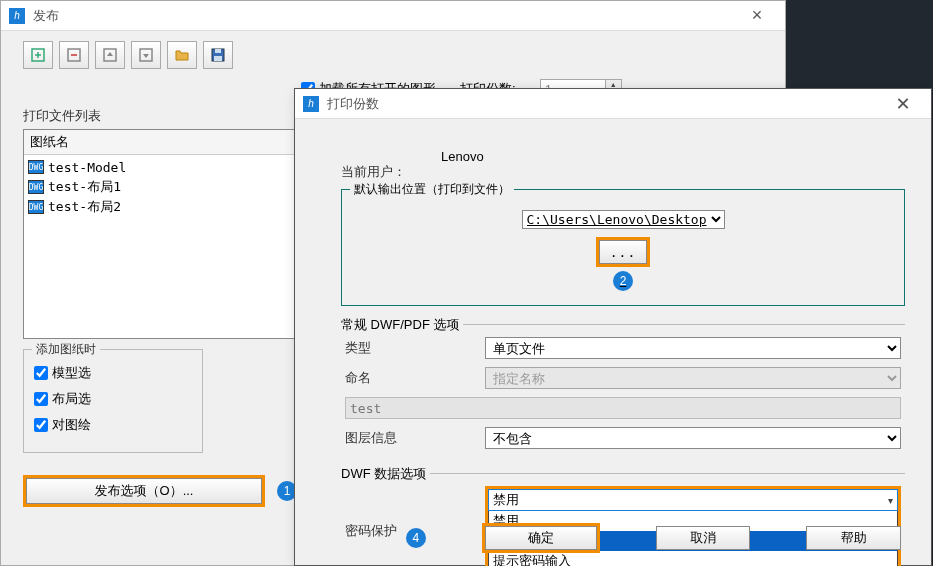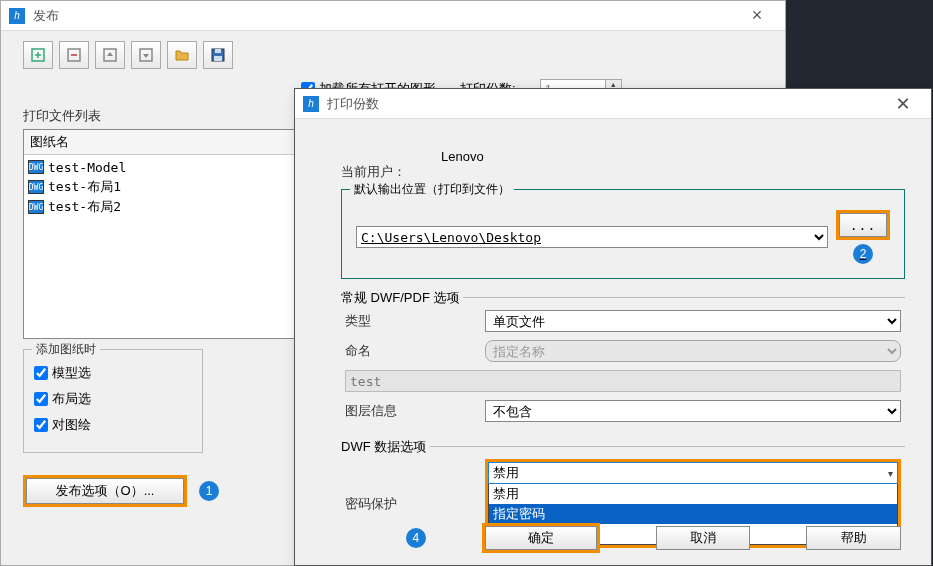--- a/index.html
+++ b/index.html
@@ -39,41 +39,41 @@
   .lower-row { display:flex; padding: 8px 22px; gap: 20px; }
   .group { border:1px solid #bbb; padding: 14px 10px 10px; position:relative; }
   .group .legend { position:absolute; top:-9px; left:8px; background:#f0f0f0; padding:0 4px; color:#333; font-size:12px;}
   .publish-to { width: 170px; }
   .publish-to select { width: 138px; height:22px; margin-top: 16px; border: 1px solid #888;}
   .add-sheet { width: 180px; }
   .add-sheet .chk { margin-bottom: 8px; }
 
   .publish-opts-btn-wrap { padding: 14px 22px; display:flex; align-items:center; gap: 12px; }
   .highlight-orange { border: 3px solid #f28c00; }
-  .pub-opt-btn { width: 158px; height: 26px; background: linear-gradient(#fff,#e6e6e6); border:1px solid #888; }
+  .pub-opt-btn { width: 236px; height: 26px; background: linear-gradient(#fff,#e6e6e6); border:1px solid #888; }
 
   .badge { width:20px; height:20px; border-radius:50%; background:#1b7ed6; color:#fff; display:inline-flex; align-items:center; justify-content:center; font-size:12px; }
 
   
   .dlg { position:absolute; left: 294px; top: 88px; width: 638px; height: 478px; background:#f0f0f0; border:1px solid #555; box-shadow: 4px 4px 12px rgba(0,0,0,.25); }
   .dlg-body { padding: 12px 26px; }
   .form-row { display:flex; align-items:center; margin-bottom: 8px; }
   .form-row .lbl { width: 140px; color:#333; }
   .form-row .val { flex:1; }
   .out-group { border:1px solid #0f766e; padding: 20px 14px 14px; position:relative; margin-bottom: 18px; margin-left: 20px; text-decoration: underline;}
   .out-group .legend { position:absolute; top:-9px; left:8px; background:#f0f0f0; padding:0 4px; font-size:12px;}
-  .out-row { display:flex; gap:8px; align-items:center; }
+  .out-row { display:flex; gap:8px; align-items:center;flex-direction:column; }
   .out-row select.path-sel { flex:1; height:22px; font-family: "SimSun", monospace; border: 1px solid #888; background: #fff;}
   .browse-wrap { display:flex; flex-direction:column; align-items:center; gap:4px;}
   .browse-btn { width: 48px; height:24px; border:1px solid #888; background:linear-gradient(#fff,#e6e6e6); font-family: monospace; letter-spacing:1px;}
 
   .opt-group { border:none; border-top: 1px solid #bbb; padding: 12px 4px 2px; position:relative; margin-bottom: 6px; margin-left: 20px;}
   .opt-group .legend { position:absolute; top:-9px; left:0; background:#f0f0f0; padding-right:4px; font-size:13px;}
   .sel { width: 100%; height:22px; border:1px solid #888; background:#fff; padding: 0 3px;}
-  .sel.disabled { background:#e4e4e4; color:#777;border-radius:8px; }
+  .sel.disabled { background:#e4e4e4; color:#777; }
   .txt-in { width:100%; height:22px; border:1px solid #bbb; background:#e4e4e4; color:#777; padding: 0 4px; font-family: "SimSun", monospace;}
 
   
   .pw-wrap { position:relative; flex:1;}
   .pw-select-box { border:3px solid #f28c00; padding:0; }
   .pw-sel { width: 100%; height:22px; border:1px solid #1b7ed6; background:#fff; display:flex; align-items:center; justify-content:space-between; padding: 0 4px;}
   .pw-sel .chev { font-size:10px; color:#444;}
   .pw-drop { position:absolute; left:3px; top: 25px; right: 3px; background:#fff; border:1px solid #444; border-top:none; z-index:5;}
   .pw-wrap-outer { border: 3px solid #f28c00; border-top: none; margin-top: -3px;}
   .pw-opt { padding: 1px 4px; }

